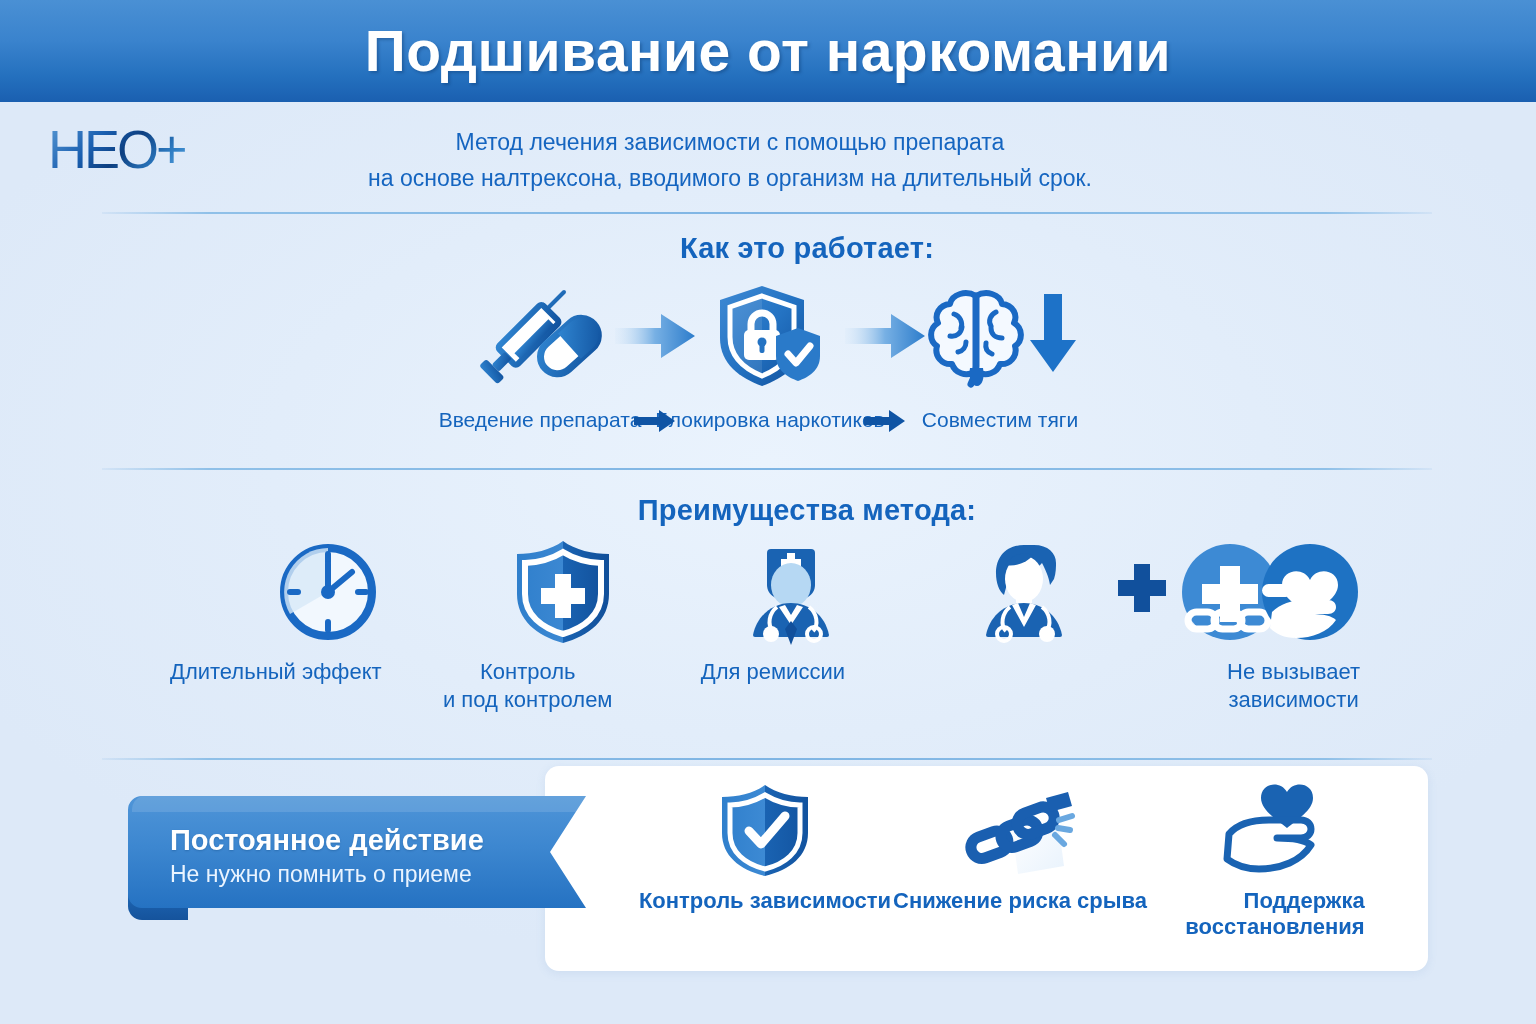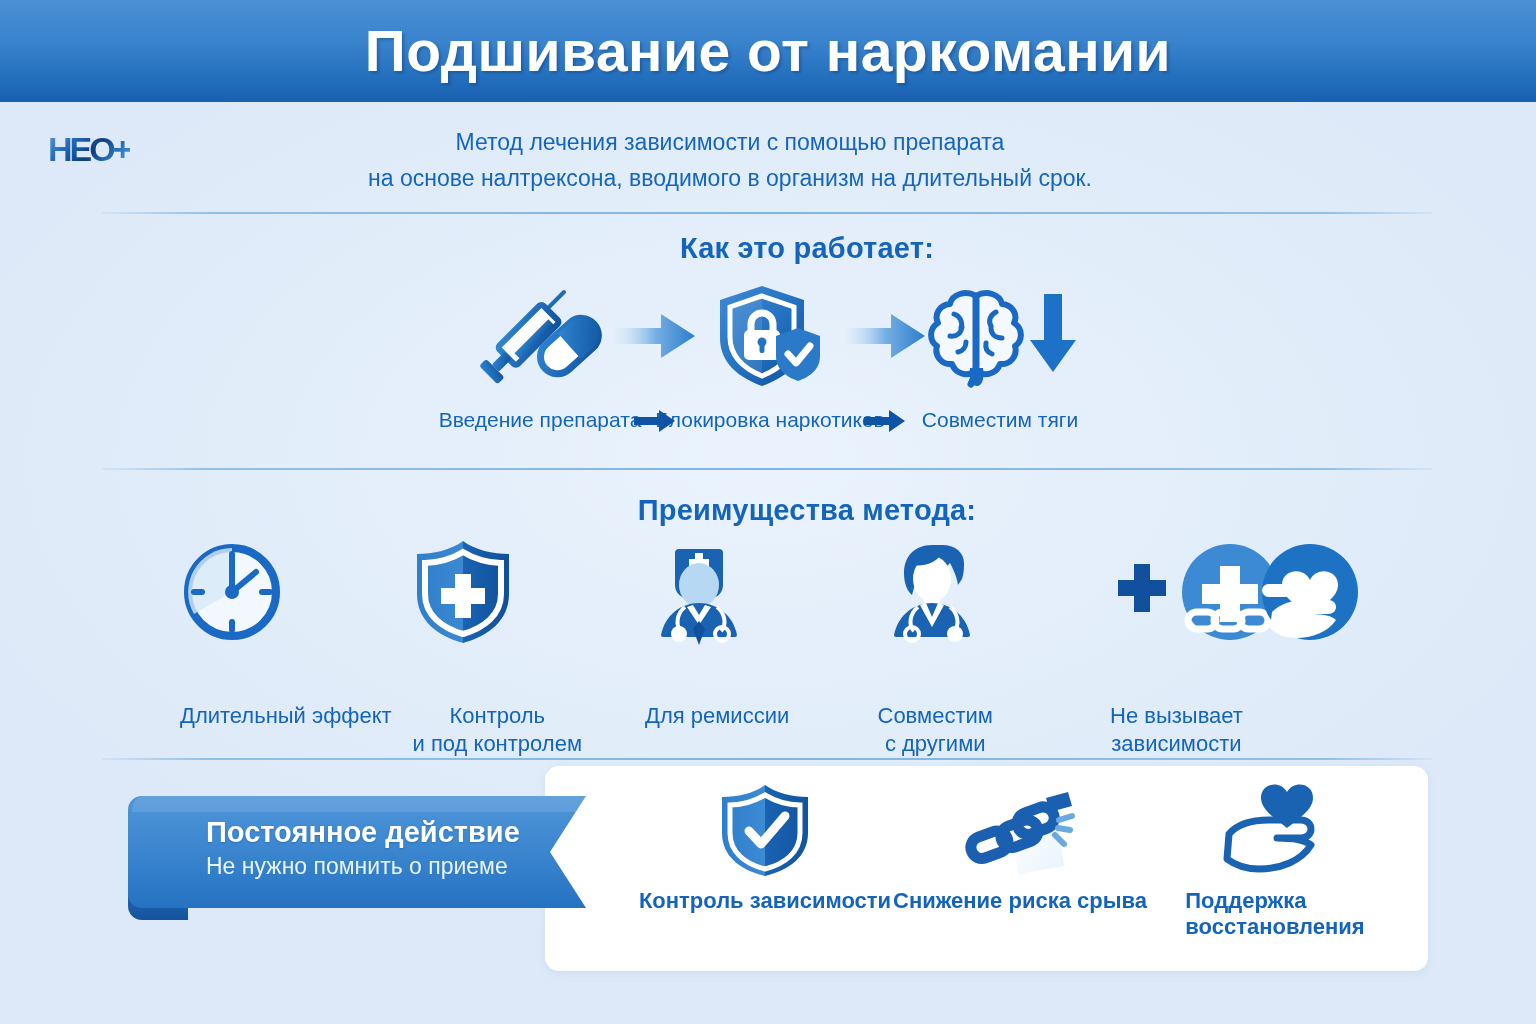--- a/index.html
+++ b/index.html
@@ -48,22 +48,22 @@
 
   
   .logo {
     position: absolute;
     left: 48px; top: 118px;
     width: 190px; height: 62px;
     display: flex;
     align-items: center;
   }
   .logo-text {
-    font-size: 34px;
-    font-weight: bold;
+    font-size: 54px;
+    font-weight: normal;
     letter-spacing: -3px;
     background: linear-gradient(135deg, #5b9bd5 0%, #1a5fb0 35%, #0d3f80 55%, #2e7dc4 80%, #5fa8e0 100%);
     -webkit-background-clip: text;
     background-clip: text;
     color: transparent;
     line-height: 1;
   }
 
   
   .intro {
@@ -158,23 +158,22 @@
     position: absolute;
     left: 180px; top: 540px;
     width: 1180px; height: 200px;
     display: flex;
     justify-content: space-between;
     align-items: flex-start;
   }
   .benefit {
     display: flex;
     flex-direction: column;
-    align-items: flex-start;
+    align-items: flex-end;
     width: 200px;
-    gap: 44px;
   }
   .benefit-icon {
     height: 104px;
     display: flex;
     align-items: center;
     justify-content: center;
   }
   .benefit-label {
     margin-top: 14px;
     color: #1464bd;
@@ -212,36 +211,35 @@
     height: 96px;
     display: flex;
     align-items: center;
     justify-content: center;
   }
   .bottom-label {
     margin-top: 10px;
     color: #1464bd;
     font-size: 22px;
     font-weight: bold;
-    text-align: left;
+    text-align: right;
     line-height: 1.2;
   }
 
   
   .ribbon-wrap {
     position: absolute;
     left: 120px; top: 790px;
     width: 520px; height: 135px;
   }
   .ribbon-text {
     position: absolute;
-    left: 50px; top: 26px;
+    left: 50px; top: 34px;
     width: 420px;
     z-index: 3;
-    margin-left: 36px;
   }
   .ribbon-title {
     color: #ffffff;
     font-size: 29px;
     font-weight: bold;
     line-height: 1.15;
     text-shadow: 0 1px 2px rgba(10,60,110,0.3);
   }
   .ribbon-sub {
     margin-top: 4px;
@@ -517,25 +515,20 @@
 
           <path d="M54 64 c-18 0 -34 12 -38 32 a2 2 0 0 0 2 2 h72 a2 2 0 0 0 2 -2 c-4 -20 -20 -32 -38 -32 z" fill="#1a63b2"></path>
 
           <path d="M42 66 L54 88 L66 66 L60 64 L54 78 L48 64 z" fill="#ffffff"></path>
 
           <path d="M40 68 c-8 6 -10 18 -4 24" fill="none" stroke="#ffffff" stroke-width="4"></path>
           <path d="M72 68 c8 6 10 18 4 24" fill="none" stroke="#ffffff" stroke-width="4"></path>
           <circle cx="34" cy="95" r="7" fill="none" stroke="#ffffff" stroke-width="4"></circle>
           <circle cx="77" cy="95" r="8" fill="#ffffff"></circle>
         </svg>
-      </div>
-      <div class="benefit-label">
-        <div>Совместим</div>
-        <div>с другими</div>
-        <div>методами</div>
       </div>
     </div>
 
     <div class="benefit wide">
       <div class="benefit-icon">
         <svg width="250" height="104" viewBox="0 0 250 104">
 
           <path d="M8 40 h16 v-16 h16 v16 h16 v16 h-16 v16 h-16 v-16 h-16 z" fill="#11509c"></path>
 
           <circle cx="120" cy="52" r="48" fill="#3d8ad4"></circle>

